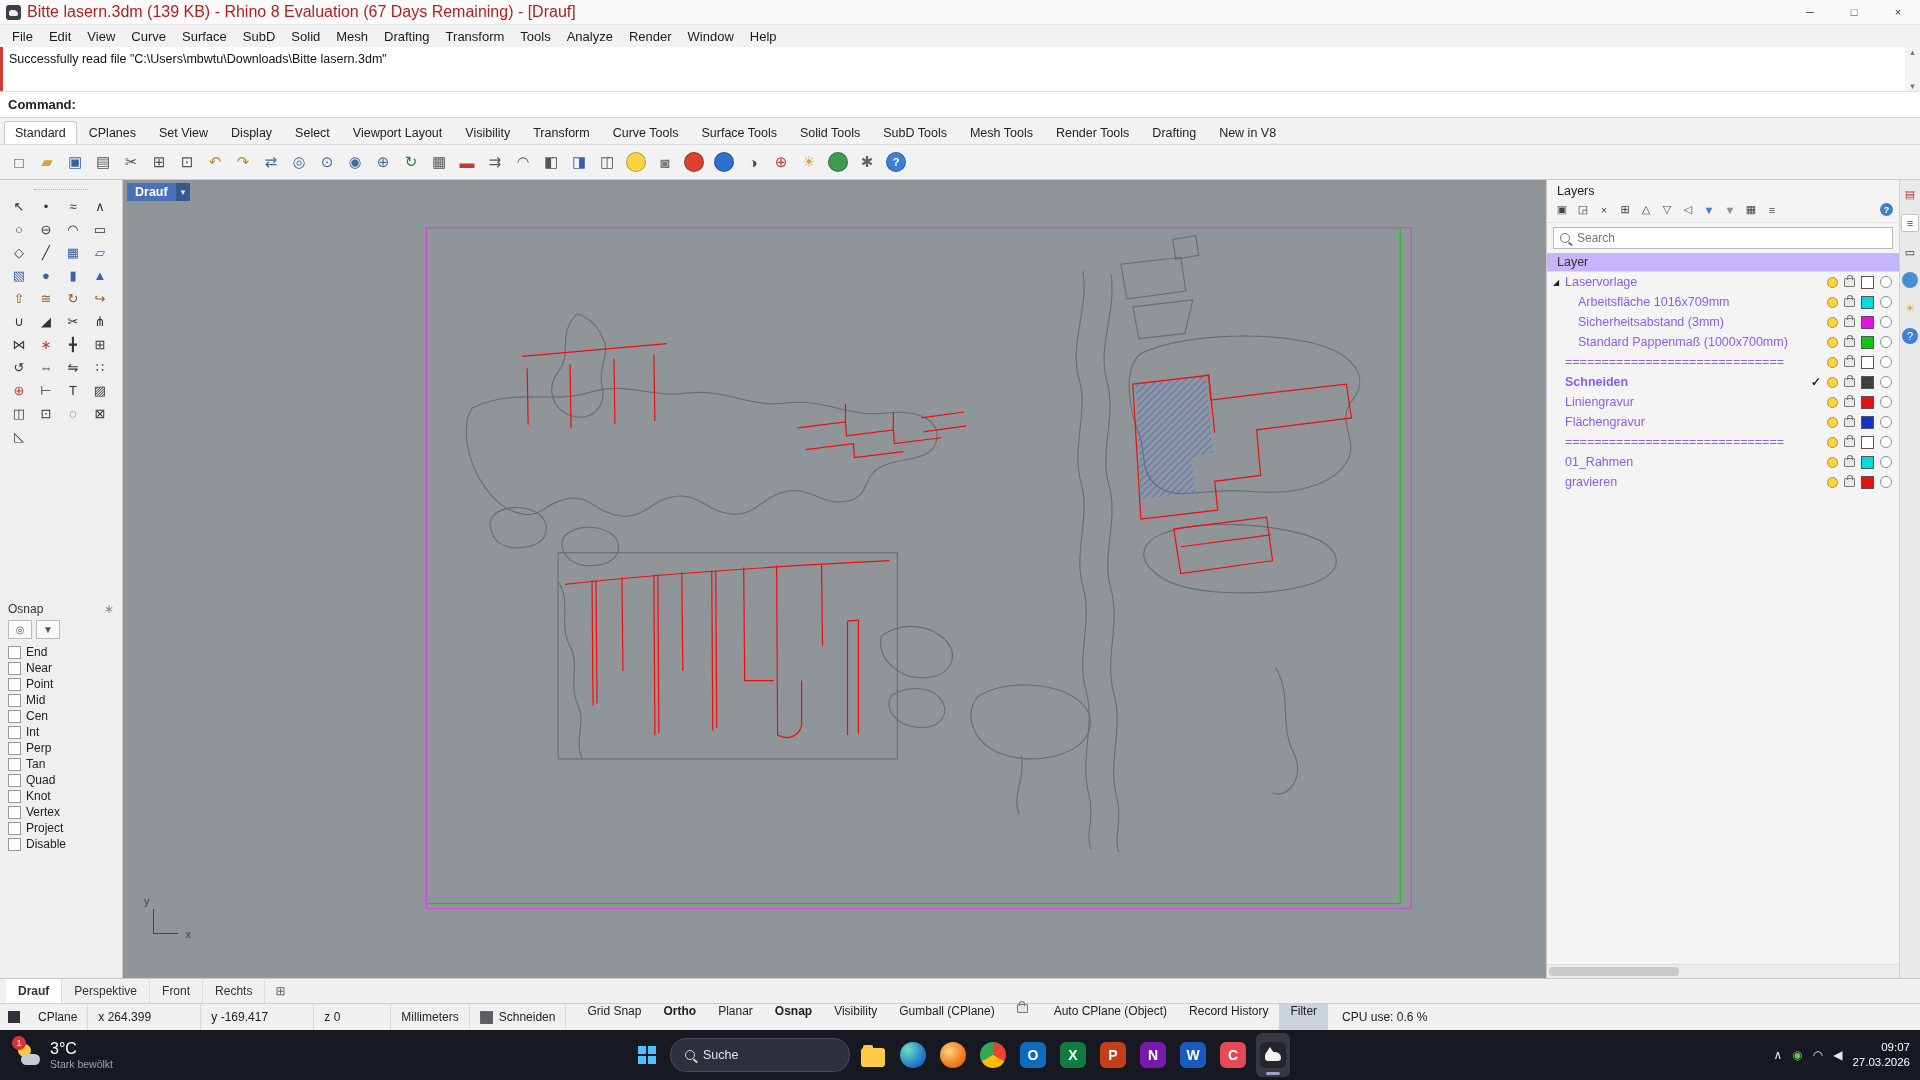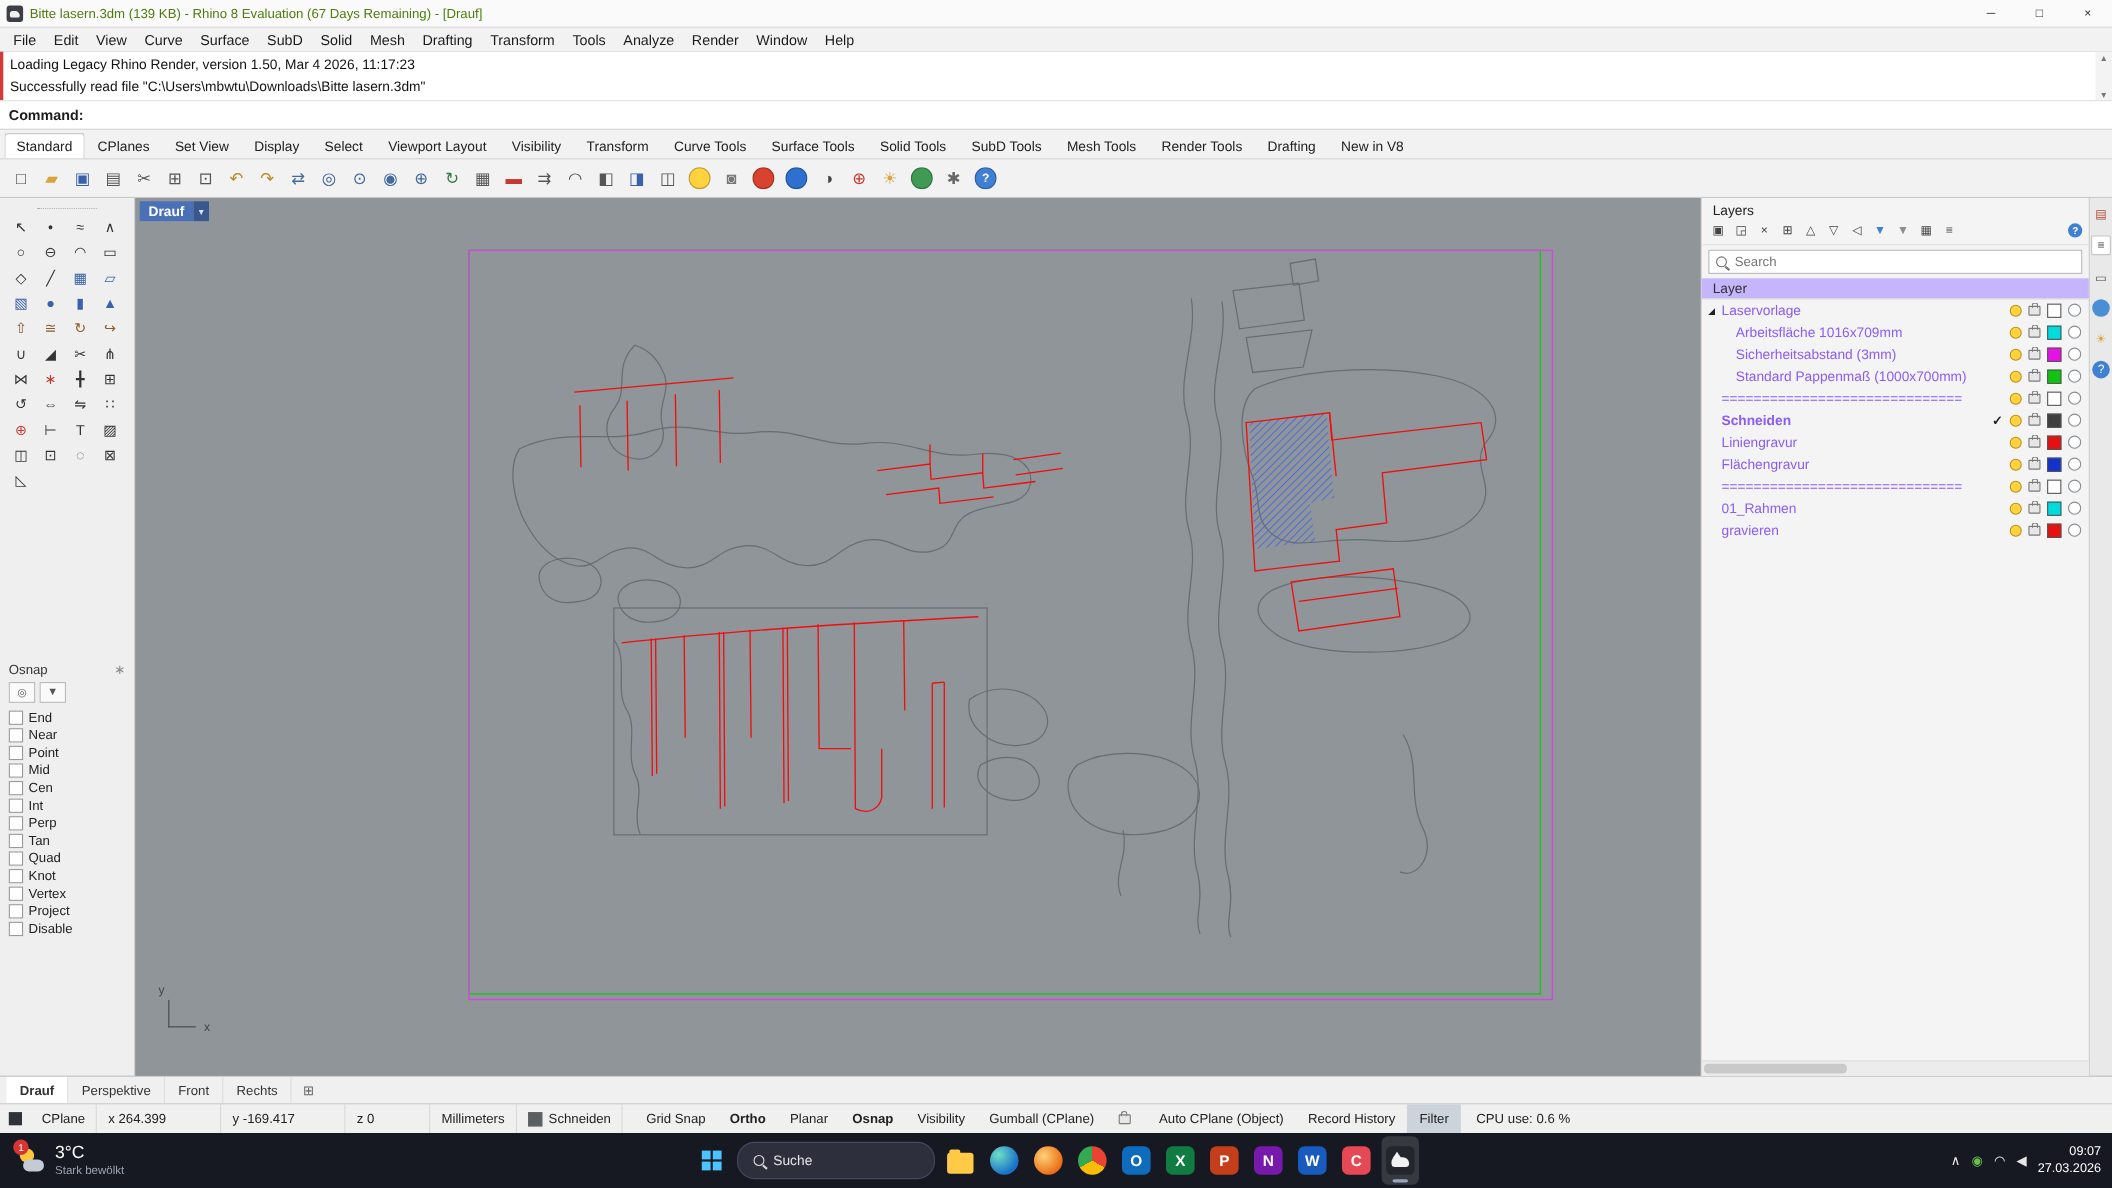--- a/index.html
+++ b/index.html
@@ -2,21 +2,21 @@
 <html><head>
 <meta charset="utf-8">
 <style>
   html,body{margin:0;padding:0}
   body{width:1920px;height:1080px;overflow:hidden;background:#90959a;font-family:"Liberation Sans",sans-serif;color:#1b1b1b;display:flex;flex-direction:column}
 
   
   .titlebar{height:24px;background:#fafafa;display:flex;align-items:center;padding-left:6px;gap:6px;flex:none;border-bottom:1px solid #e3e3e3}
   .app-icon{width:15px;height:15px;background:#3c3f46;border-radius:3px;position:relative;flex:none}
   .app-icon::after{content:"";position:absolute;left:3px;top:5px;width:9px;height:6px;background:#f0f0f0;border-radius:3px 5px 2px 2px}
-  .title{font-size:12px;color:#4d7c0f;white-space:nowrap}
+  .title{font-size:16px;color:#b91c1c;white-space:nowrap}
   .win-controls{margin-left:auto;display:flex;height:100%}
   .wc{width:44px;display:flex;align-items:center;justify-content:center;font-size:11px;color:#333}
 
   
   .menubar{height:22px;background:#f2f2f2;display:flex;align-items:center;padding-left:4px;flex:none;font-size:13px}
   .menu-item{padding:2px 8px;white-space:nowrap}
 
   
   .cmd-hist{height:44px;background:#fff;border-left:3px solid #d43a3a;display:flex;flex:none;font-size:12.5px}
   .hist-lines{flex:1;padding:2px 6px;line-height:20px;color:#111;white-space:nowrap;overflow:hidden}
@@ -103,21 +103,21 @@
   .vtab.active{background:#fff;font-weight:bold}
   .vtab-icon{padding:0 10px;display:flex;align-items:center;color:#666}
 
   
   .statusbar{height:26px;background:#f0f0f0;border-top:1px solid #cfcfcf;display:flex;align-items:center;font-size:12px;color:#222;flex:none;white-space:nowrap}
   .st-pane{width:12px;height:12px;background:#2f3238;margin:0 8px;flex:none}
   .st-cell{padding:0 10px;border-right:1px solid #dadada;display:flex;align-items:center;gap:6px;height:100%}
   .stw{width:92px}.stz{width:56px}
   .st-swatch{width:11px;height:11px;border:1px solid #666;flex:none}
   .st-toggles{display:flex;align-items:center;margin-left:10px;height:100%}
-  .st-toggle{padding:0 11px;display:flex;align-items:center;gap:4px;height:100%}
+  .st-toggle{padding:0 11px;display:flex;gap:4px;height:100%}
   .st-toggle.on{font-weight:bold}
   .st-toggle.hl{background:#ccd3db}
   .st-lockico{display:none}
   .st-lockico.show{display:block}
   .st-cpu{margin-left:4px;padding:0 10px}
 
   
   .taskbar{height:50px;background:#171922;display:flex;align-items:center;position:relative;color:#fff;flex:none}
   .tb-weather{position:absolute;left:10px;top:0;display:flex;align-items:center;gap:8px;height:100%;padding:0 6px}
   .weather-badge{position:absolute;top:6px;left:2px;background:#d83434;color:#fff;font-size:9px;width:14px;height:14px;border-radius:50%;display:flex;align-items:center;justify-content:center;z-index:2}
@@ -173,21 +173,20 @@
     <span class="menu-item">Transform</span>
     <span class="menu-item">Tools</span>
     <span class="menu-item">Analyze</span>
     <span class="menu-item">Render</span>
     <span class="menu-item">Window</span>
     <span class="menu-item">Help</span>
 </div>
 
 <div class="cmd-hist">
   <div class="hist-lines">
-    <div>Loading Legacy Rhino Render, version 1.50, Mar  4 2026, 11:17:23</div>
     <div>Successfully read file "C:\Users\mbwtu\Downloads\Bitte lasern.3dm"</div>
   </div>
   <div class="hist-scroll">
     <span>▴</span>
     <span>▾</span>
   </div>
 </div>
 <div class="cmdline">
   <span class="cmd-prompt">Command:</span>
 </div>

